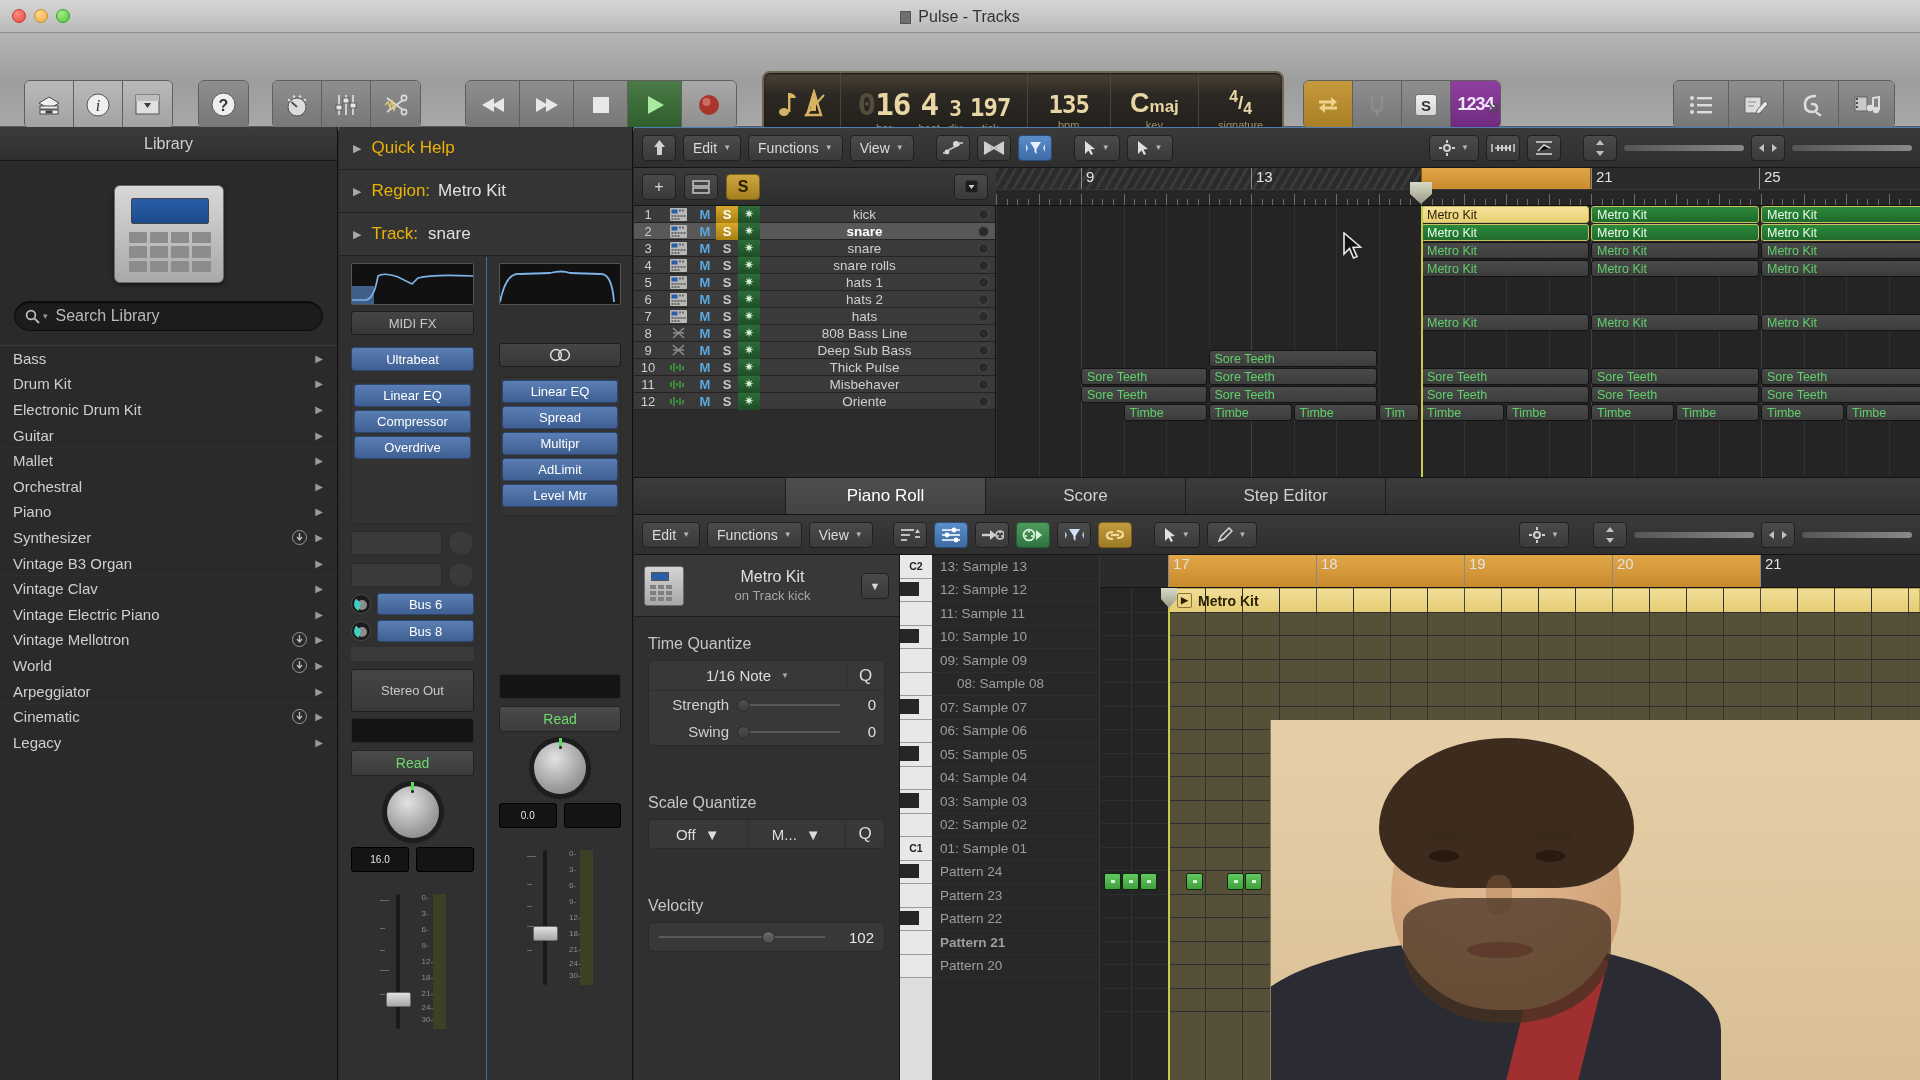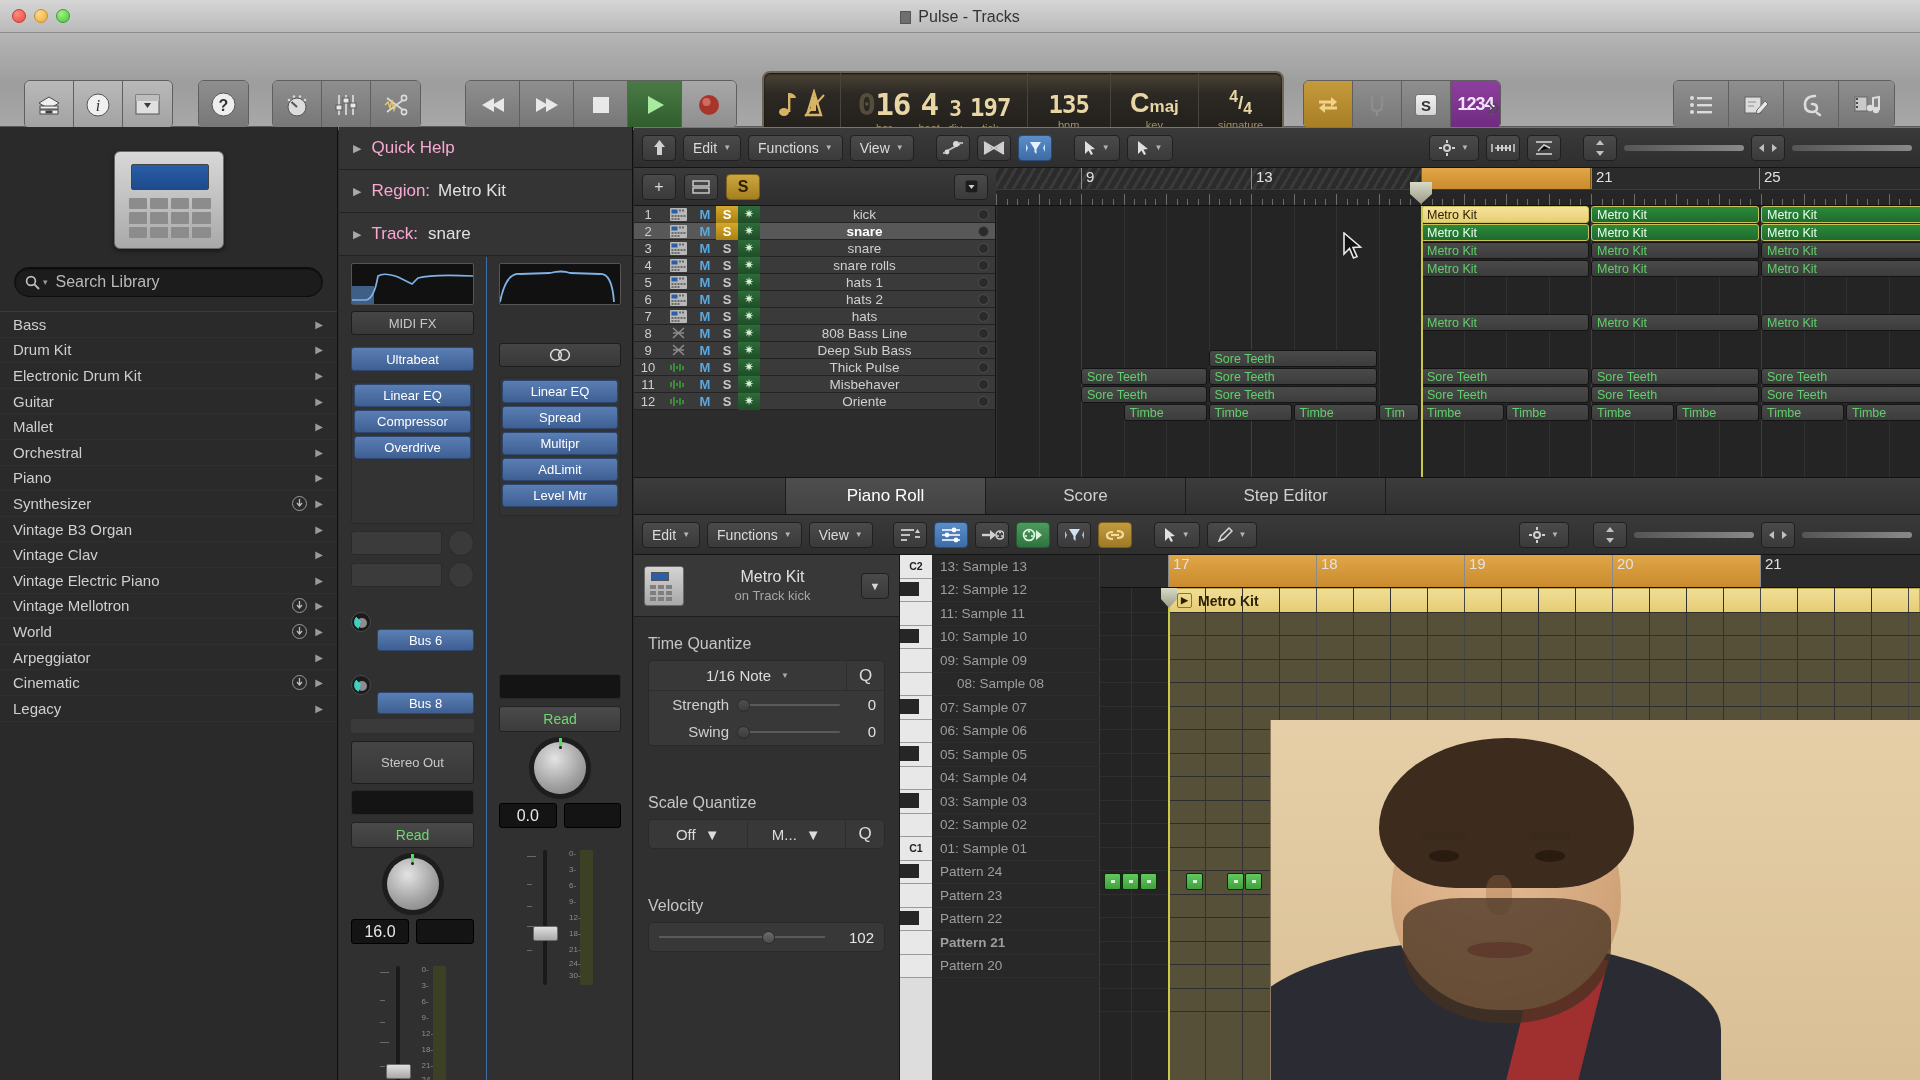--- a/index.html
+++ b/index.html
@@ -101,21 +101,21 @@
     display:inline-flex;align-items:center;justify-content:center;margin-right:8px;}
   .dlbadge svg{display:block;}
   .arw { color:#9a9a9a; font-size:10px; }
 
   
   .inspector { position:absolute; left:339px; top:127px; width:294px; height:953px;
     background:#303030; border-right:1px solid #0f0f0f; }
   .insp-sec { height:43px; display:flex; align-items:center; padding-left:14px;
     font-size:17px; color:#d3d3d3; background:#343434; border-bottom:1px solid #222; }
   .insp-sec .tri { color:#a9a9a9; font-size:11px; margin-right:10px; }
-  .insp-sec .lbl { color:#f9a8d4; }
+  .insp-sec .lbl { color:#eab308; }
   .strips { position:absolute; left:0; top:130px; width:294px; bottom:0; display:flex; }
   .strip { width:147px; padding:6px 12px 0; }
   .strip.sel { border-left:1px solid #3c6ea8; }
   .eqview { height:42px; background:#111; border:1px solid #555; border-radius:2px; position:relative; overflow:hidden; }
   .sbtn { height:24px; margin-top:6px; border-radius:3px; font-size:13px;
     display:flex; align-items:center; justify-content:center; color:#dcdcdc;
     border:1px solid #1d1d1d; background:linear-gradient(#4a4a4a,#3a3a3a); }
   .sbtn.blue { background:linear-gradient(#5a7fb4,#3f5f92); border:1px solid #2c4straight; border:1px solid #2c4670; color:#fff; }
   .sbtn.plain { background:linear-gradient(#454545,#383838); color:#c8c8c8; }
   .slotbox { margin-top:6px; border:1px solid #2a2a2a; border-radius:3px; padding:2px;
@@ -125,39 +125,39 @@
   .spacer-slots { height:62px; }
   .sendrow { display:flex; align-items:center; margin-top:5px; gap:6px; }
   .knobmini { width:20px;height:20px;border-radius:50%;background:#1b1b1b;
     border:1px solid #4a4a4a; position:relative; flex:none; }
   .knobmini.on::after{content:"";position:absolute;inset:2px;border-radius:50%;
     background:conic-gradient(from 200deg,#3fd0c0 0 120deg,transparent 120deg);}
   .knobmini i{position:absolute;left:5px;top:5px;width:10px;height:10px;border-radius:50%;
     background:#8d8d8d;}
   .sendbtn { flex:1; height:22px; border-radius:3px; font-size:13px; color:#fff;
     display:flex;align-items:center;justify-content:center;
-    background:linear-gradient(#5a7fb4,#3f5f92); border:1px solid #2c4670;margin-top:36px; }
+    background:linear-gradient(#5a7fb4,#3f5f92); border:1px solid #2c4670; }
   .emptybar { height:14px; background:#3a3a3a; border-radius:2px; margin-top:5px; }
   .blankfld { height:25px; margin-top:6px; border:1px solid #2a2a2a; border-radius:3px;
     background:#3b3b3b; display:flex; align-items:center; }
   .blankfld.dark { background:#141414; border:1px solid #2a2a2a; }
   .bf-row { display:flex; align-items:center; gap:6px; margin-top:6px; }
   .bf-row .bf { flex:1; height:24px; border:1px solid #2a2a2a; border-radius:3px; background:#3b3b3b; }
   .bf-row .kn { width:26px;height:26px;border-radius:50%;background:#3a3a3a;border:1px solid #2c2c2c; flex:none;}
   .readbtn { height:26px; margin-top:7px; border-radius:3px; font-size:14px; color:#6fd86f;
     display:flex;align-items:center;justify-content:center;
     background:linear-gradient(#4a4a4a,#3c3c3c); border:1px solid #222; }
   .bigknob { width:52px;height:52px;border-radius:50%; margin:10px auto 0; position:relative;
     background:radial-gradient(circle at 40% 32%,#e3e3e3,#9d9d9d 62%,#7a7a7a);
     box-shadow:0 0 0 5px #1d1d1d, 0 2px 5px rgba(0,0,0,.6);}
   .bigknob .tick{position:absolute;left:50%;top:-4px;margin-left:-1.5px;width:3px;height:10px;background:#53e05a;}
   .bigknob .dot{position:absolute;left:50%;top:4px;margin-left:-1.5px;width:3px;height:3px;border-radius:50%;background:#202020;}
   .valrow { display:flex; gap:7px; margin-top:9px; }
   .valbox { flex:1; height:25px; background:#141414; border:1px solid #000; border-radius:3px;
-    color:#e8e8e8; font-size:16px; display:flex; align-items:center; justify-content:center; }
+    color:#e8e8e8; font-size:10px; display:flex; align-items:center; justify-content:center; }
   .valbox.blank { color:transparent; }
   .faderzone { display:flex; gap:10px; margin-top:22px; justify-content:center; }
   .fader { width:34px; height:135px; position:relative; }
   .fader .track { position:absolute; left:16px; top:0; width:4px; height:135px; background:#1a1a1a; border-radius:2px;}
   .fader .scale { position:absolute; left:0; top:0; width:12px; height:135px; }
   .fader .scale i { position:absolute; left:0; width:9px; height:1px; background:#6a6a6a; }
   .fader .cap { position:absolute; left:6px; width:25px; height:15px; border-radius:2px;
     background:linear-gradient(#e0e0e0,#a8a8a8); border:1px solid #6a6a6a; }
   .meter { width:22px; height:135px; position:relative; }
   .meter .mt { position:absolute; right:0; top:0; width:13px; height:135px; background:#3c4024; }
@@ -586,20 +586,21 @@
             </g>
           <circle cx="16" cy="14" r="3.2" fill="#dcdcdc"></circle>
             <circle cx="22" cy="16" r="3.2" fill="#dcdcdc"></circle>
           <path d="M19 14 L19 4 L25 3 L25 16" fill="none" stroke="#dcdcdc" stroke-width="2"></path>
           </svg>
       </div>
     </div>
   </div>
 
   <div class="library">
+    <div class="lib-head">Library</div>
     <div class="lib-icon">
       <div class="scr"></div>
       <div class="pads">
           <i></i>
           <i></i>
           <i></i>
           <i></i>
           <i></i>
           <i></i>
           <i></i>

